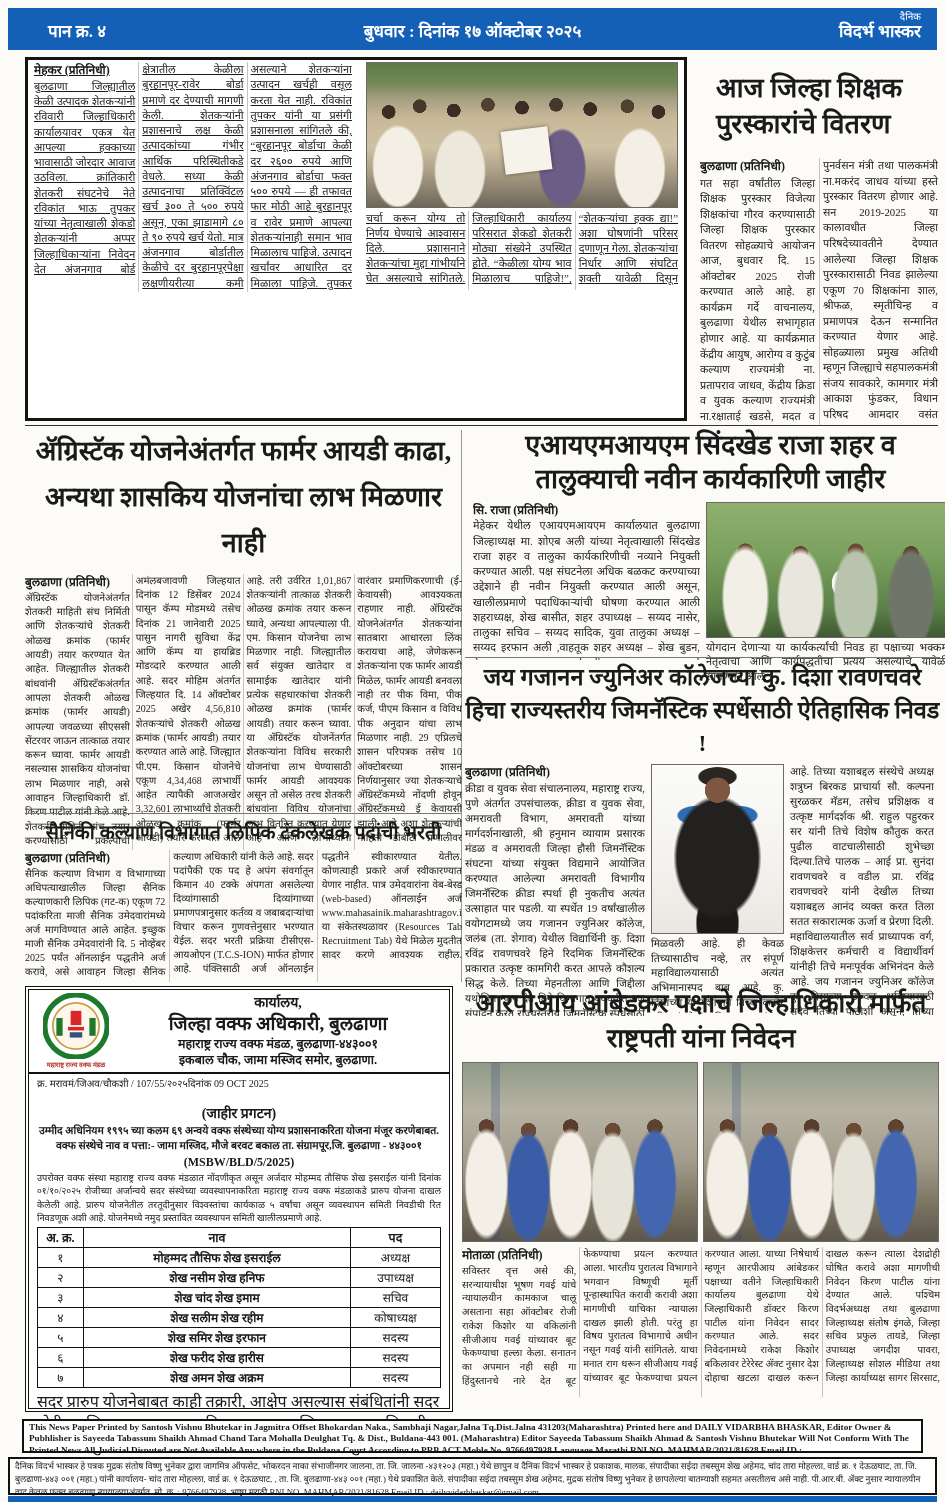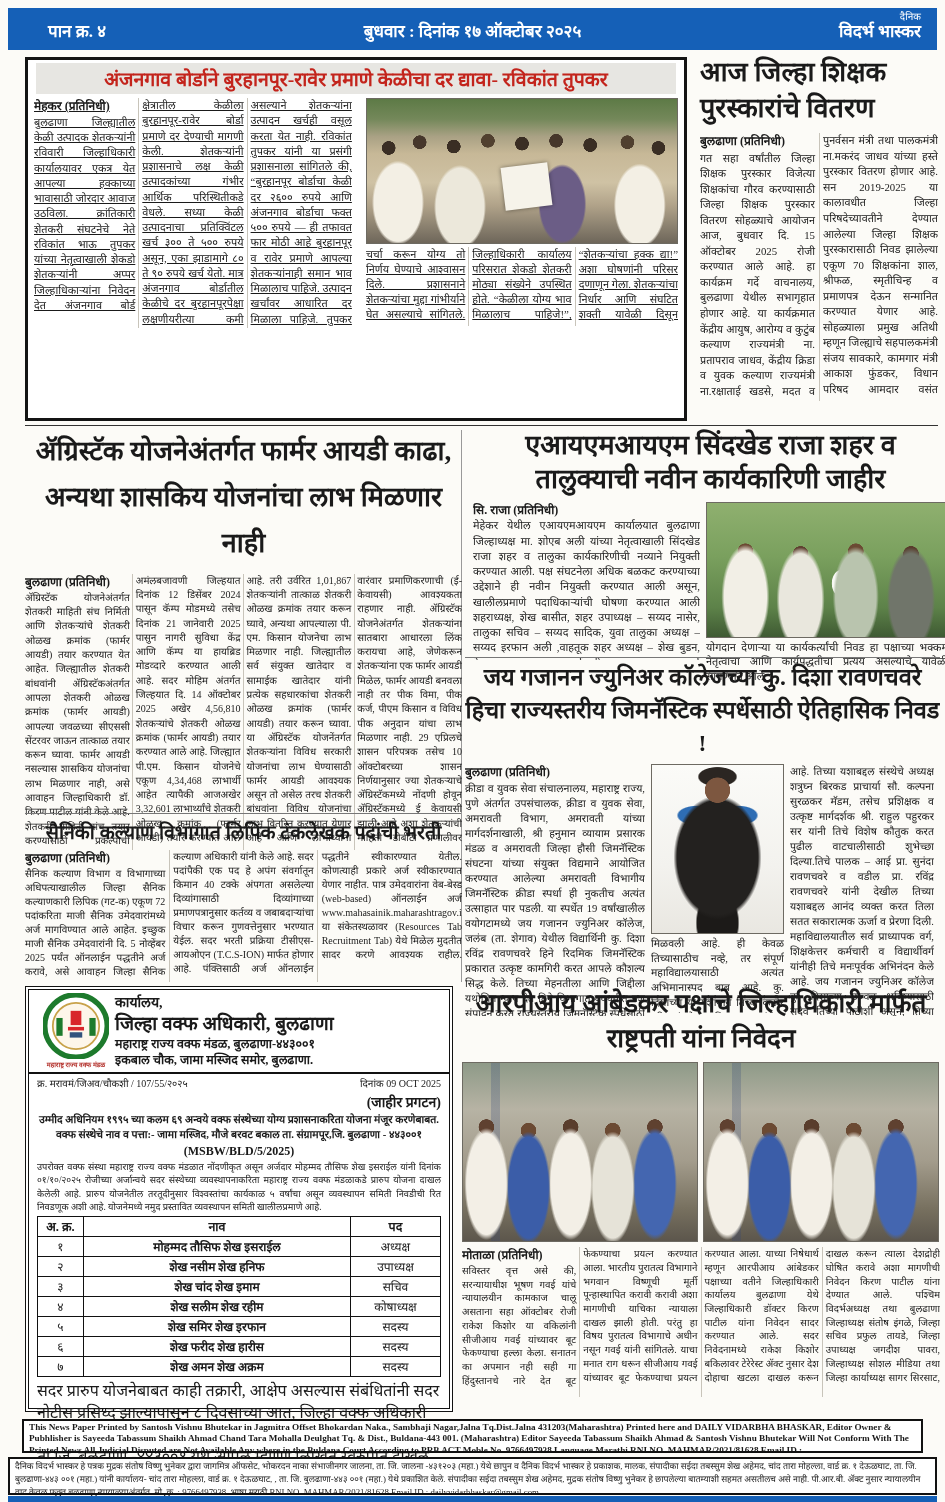--- a/index.html
+++ b/index.html
@@ -78,21 +78,21 @@
     radial-gradient(ellipse 22px 56px at 64% 70%,#e6e3d8 90%,transparent),
     radial-gradient(ellipse 22px 56px at 82% 68%,#4466b0 90%,transparent),
     radial-gradient(circle 8px at 10% 36%,#5f4130 95%,transparent),
     radial-gradient(circle 8px at 28% 38%,#6b4a33 95%,transparent),
     radial-gradient(circle 8px at 46% 36%,#593d2c 95%,transparent),
     radial-gradient(circle 8px at 64% 38%,#6b4a33 95%,transparent),
     radial-gradient(circle 8px at 82% 36%,#5f4130 95%,transparent),
     linear-gradient(90deg,transparent 0 12%,rgba(50,70,120,.25) 12% 16%,transparent 16% 100%);}
   
   .teacher{position:absolute;left:700px;top:55px;width:238px;height:368px;}
-  .teacher h2{margin:0;font-size:27px;line-height:1.32;font-weight:700;}
+  .teacher h2{margin:16px;font-size:27px;line-height:1.32;font-weight:700;}
   .teacher .bd{margin-top:7px;height:268px;column-count:2;column-gap:8px;column-rule:1px solid #c8c4ba;
         font-size:10.8px;line-height:1.44;text-align:justify;column-fill:auto;overflow:hidden;}
   
   .agri{position:absolute;left:25px;top:429px;width:437px;}
   .agri h2{margin:0;font-size:27px;line-height:1.7;text-align:center;font-weight:700;}
   .agri .bd{margin-top:7px;height:276px;column-count:4;column-gap:6px;column-rule:1px solid #c8c4ba;
         font-size:10px;line-height:1.43;text-align:justify;column-fill:auto;overflow:hidden;}
   
   .sainik{position:absolute;left:25px;top:818px;width:437px;}
   .sainik h3{margin:0;font-size:19.5px;text-align:center;font-weight:700;}
@@ -118,27 +118,27 @@
   .rpi h2{margin:0;font-size:26px;line-height:1.35;text-align:center;font-weight:700;}
   .rpi .phr{display:flex;gap:5px;margin-top:6px;}
   .rpi .bd{margin-top:5px;height:150px;column-count:4;column-gap:7px;column-rule:1px solid #c8c4ba;
         font-size:9.8px;line-height:1.4;text-align:justify;column-fill:auto;overflow:hidden;}
   
   .wakf{position:absolute;left:25px;top:986px;width:428px;height:426px;border:4px double #111;background:#fff;
         padding:3px 8px;box-sizing:border-box;}
   .wh{display:flex;align-items:center;}
   .wlogo{width:78px;text-align:center;line-height:1;}
   .wlogo .lcap{font-size:6.5px;color:#b3302a;font-weight:700;}
-  .wht{flex:1;text-align:left;line-height:1.28;}
+  .wht{flex:1;text-align:center;line-height:1.28;}
   .wl1{font-size:14px;font-weight:700;}
   .wl2{font-size:19px;font-weight:700;}
   .wl3,.wl4{font-size:12.5px;font-weight:700;}
   .whr{border-top:2px solid #111;margin:3px -8px 2px;}
-  .wref{display:flex;justify-content:space-between;font-size:10px;margin:0 0 2px;}
-  .wtitle{text-align:right;font-weight:700;font-size:14px;margin:2px 0 1px;}
+  .wref{display:flex;font-size:10px;margin:0 0 13px;}
+  .wtitle{text-align:center;font-weight:700;font-size:14px;margin:2px 0 1px;}
   .wi{text-align:center;font-weight:700;font-size:10.6px;line-height:1.5;}
   .wi3{text-align:center;font-weight:700;font-size:12px;margin:1px 0;}
   .wpara{font-size:9.3px;line-height:1.42;text-align:justify;margin:2px 0;}
   table.wtab{width:100%;border-collapse:collapse;margin:2px 0;}
   .wtab th,.wtab td{border:1.5px solid #111;text-align:center;padding:1px 2px;font-size:12px;}
   .wtab th{font-size:12.5px;}
   .wtab td.nm{font-weight:700;}
   .c-sr{width:48px;} .c-nm{width:283px;} .c-pd{width:93px;}
   
   .fen{position:absolute;left:22px;top:1419px;width:901px;height:34px;border:2px solid #111;box-sizing:border-box;
@@ -155,21 +155,20 @@
   <div class="topbar">
     <span class="pgno">पान क्र. ४</span>
     <span class="dtline">बुधवार : दिनांक १७ ऑक्टोबर २०२५</span>
     <span class="mh">
       <div class="mh1">दैनिक</div>
       <div class="mh2">विदर्भ भास्कर</div>
     </span>
   </div>
 
   <div class="mainbox">
-    <div class="subhead">अंजनगाव बोर्डाने बुरहानपूर-रावेर प्रमाणे केळीचा दर द्यावा- रविकांत तुपकर</div>
     <div class="mainbody">
       <div class="mb-l">
         <b class="byl">मेहकर (प्रतिनिधी)</b>
         <span>बुलढाणा जिल्ह्यातील केळी उत्पादक शेतकऱ्यांनी रविवारी जिल्हाधिकारी कार्यालयावर एकत्र येत आपल्या हक्काच्या भावासाठी जोरदार आवाज उठविला. क्रांतिकारी शेतकरी संघटनेचे नेते रविकांत भाऊ तुपकर यांच्या नेतृत्वाखाली शेकडो शेतकऱ्यांनी अप्पर जिल्हाधिकाऱ्यांना निवेदन देत अंजनगाव बोर्ड क्षेत्रातील केळीला बुरहानपूर-रावेर बोर्डा प्रमाणे दर देण्याची मागणी केली. शेतकऱ्यांनी प्रशासनाचे लक्ष केळी उत्पादकांच्या गंभीर आर्थिक परिस्थितीकडे वेधले. सध्या केळी उत्पादनाचा प्रतिक्विंटल खर्च ३०० ते ५०० रुपये असून, एका झाडामागे ८० ते ९० रुपये खर्च येतो. मात्र अंजनगाव बोर्डातील केळीचे दर बुरहानपूरपेक्षा लक्षणीयरीत्या कमी असल्याने शेतकऱ्यांना उत्पादन खर्चही वसूल करता येत नाही. रविकांत तुपकर यांनी या प्रसंगी प्रशासनाला सांगितले की, “बुरहानपूर बोर्डाचा केळी दर २६०० रुपये आणि अंजनगाव बोर्डाचा फक्त ५०० रुपये — ही तफावत फार मोठी आहे बुरहानपूर व रावेर प्रमाणे आपल्या शेतकऱ्यांनाही समान भाव मिळालाच पाहिजे. उत्पादन खर्चांवर आधारित दर मिळाला पाहिजे. तुपकर यांनी व्यापाऱ्यांच्या अन्यायकारक पद्धतींवर टीका करत म्हटले, अनेक व्यापारी अंदाजे वजनाने केळी उचलतात, ही कॅरेटबरची लूट थांबली पाहिजे. ‘ॲक्च्युअल वेट’ची सक्ती केल्यास शेतकऱ्यांचं प्रत्येक किलो चे योग्य मिळतील.” शेगाव येथे स्वतंत्र केळी बोर्ड स्थापन करण्याची मागणीही यावेळी केली गेली. यावेळी तुपकर म्हणाले, आपल्या भागात केळी उत्पादन वाढत आहे. त्यामुळे शेगाव येथे केळी बोर्डाची आवश्यकता निर्माण झाली आहे. मी शेतकऱ्यांच्या प्रत्येक लढ्यात खंबीरपणे सोबत आहे.” शेतकऱ्यांचे निवेदन स्वीकारल्यानंतर प्रशासनाने कृषी पणण मंडळातील अधिकाऱ्यांशी</span>
       </div>
       <div class="mb-r">
         <div class="ph ph-crowd"></div>
         <div class="mb-cap">चर्चा करून योग्य तो निर्णय घेण्याचे आश्वासन दिले. प्रशासनाने शेतकऱ्यांचा मुद्दा गांभीर्याने घेत असल्याचे सांगितले. जिल्हाधिकारी कार्यालय परिसरात शेकडो शेतकरी मोठ्या संख्येने उपस्थित होते. “केळीला योग्य भाव मिळालाच पाहिजे!”, “शेतकऱ्यांचा हक्क द्या!” अशा घोषणांनी परिसर दणाणून गेला. शेतकऱ्यांचा निर्धार आणि संघटित शक्ती यावेळी दिसून आली. क्रांतीकारी शेतकरी संघटनेने केलेल्या या मागणीनंतर केळीला योग्य भाव मिळेल अशा आशा शेतकऱ्यांमध्ये पल्लवीत झाल्या आहेत.</div>
       </div>
     </div>

